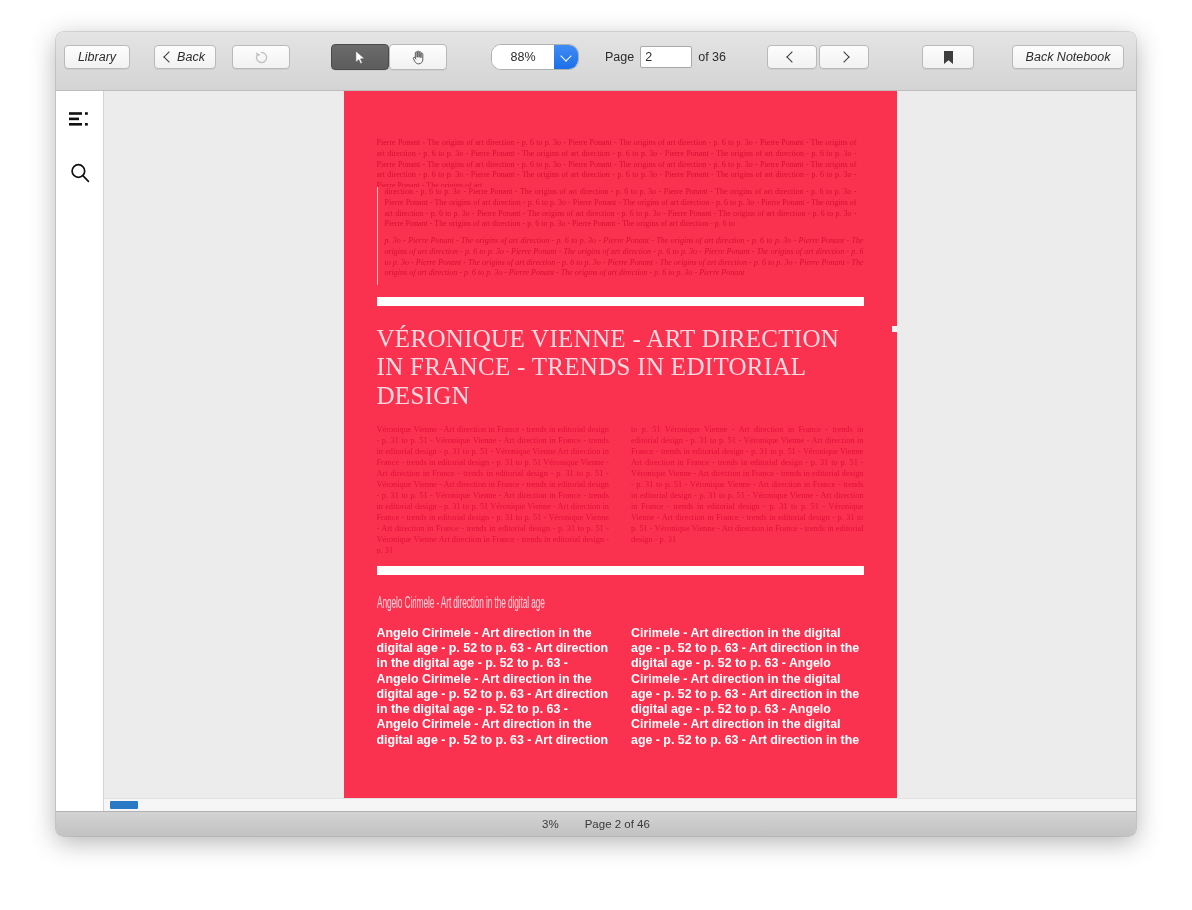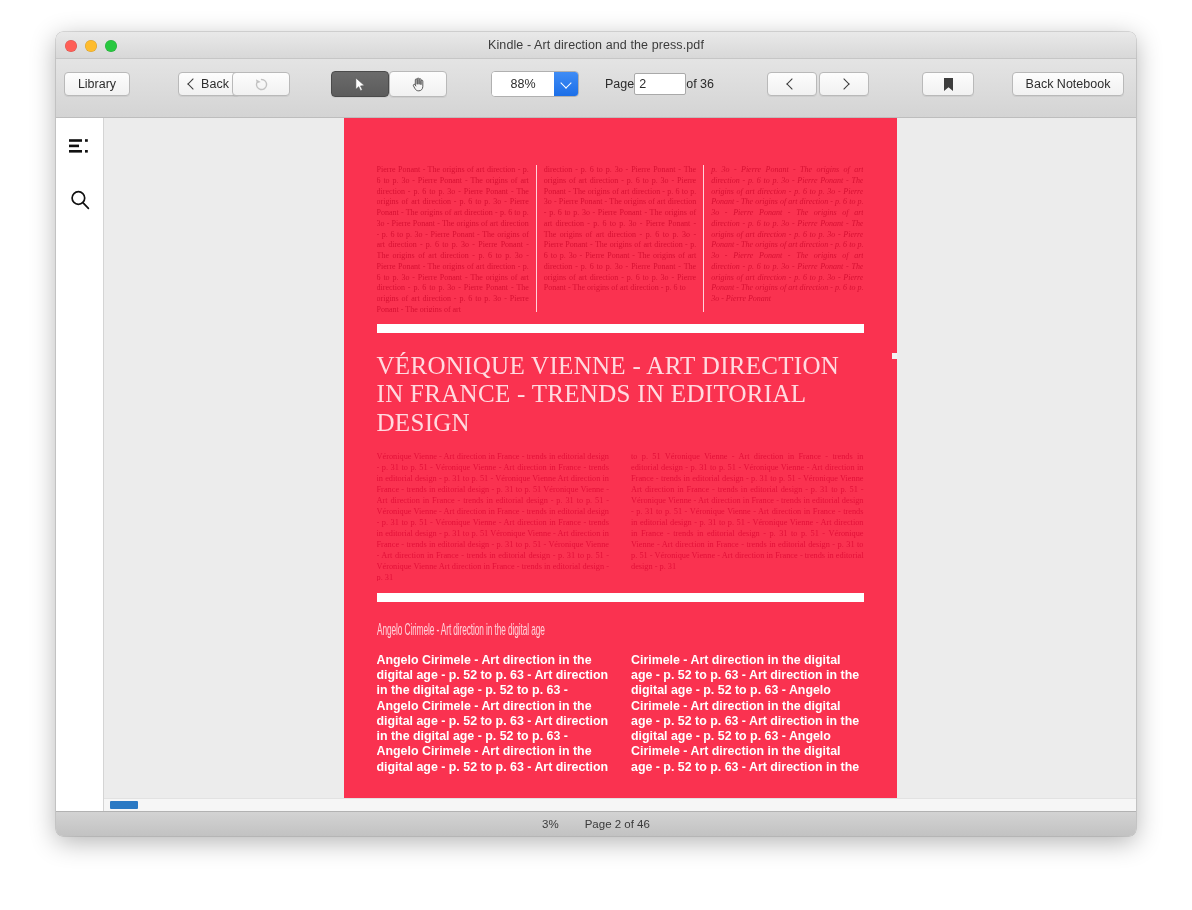--- a/index.html
+++ b/index.html
@@ -85,29 +85,30 @@
     border: 1px solid #b9b9b9;
     border-radius: 4px;
     box-shadow: 0 1px 0 rgba(0,0,0,0.05);
     font-size: 12.5px;
     color: #2d2d2d;
     display: flex;
     align-items: center;
     justify-content: center;
     font-family: "Liberation Sans", sans-serif;
     user-select: none;
+    font-style: italic;
   }
   .btn.dark {
     background: linear-gradient(to bottom, #6b6b6b 0%, #5c5c5c 100%);
     border-color: #4b4b4b;
   }
   .btn.disabled { color: #b4b4b4; }
 
   #btn-library { left: 8px;   top: 13px; width: 66px; height: 24px; }
-  #btn-back    { left: 122px; top: 13px; width: 62px; height: 24px; gap: 4px; }
+  #btn-back    { left: 98px; top: 13px; width: 62px; height: 24px; gap: 4px; }
   #btn-reload  { left: 176px; top: 13px; width: 58px; height: 24px; }
   #btn-select  { left: 275px; top: 12px; width: 58px; height: 26px; }
   #btn-hand    { left: 333px; top: 12px; width: 58px; height: 26px; }
   #btn-prev    { left: 711px; top: 13px; width: 50px; height: 24px; }
   #btn-next    { left: 763px; top: 13px; width: 50px; height: 24px; }
   #btn-bookmark{ left: 866px; top: 13px; width: 52px; height: 24px; }
   #btn-notebook{ left: 956px; top: 13px; width: 112px; height: 24px; }
 
   .chev {
     display: inline-block;
@@ -124,21 +125,21 @@
   .bookmark-icon{ width: 11px; height: 15px; }
 
   
   #zoom-combo {
     position: absolute;
     left: 435px; top: 12px;
     width: 88px; height: 26px;
     display: flex;
     box-sizing: border-box;
     border: 1px solid #b0b0b0;
-    border-radius: 4px;
+    border-radius: 10px;
     overflow: hidden;
     background: #ffffff;
   }
   #zoom-value {
     flex: 1;
     display: flex;
     align-items: center;
     justify-content: center;
     font-size: 12.5px;
     color: #2b2b2b;
@@ -161,20 +162,21 @@
 
   
   .page-group {
     position: absolute;
     left: 549px; top: 12px;
     height: 26px;
     display: flex;
     align-items: center;
     font-size: 12.5px;
     color: #2b2b2b;
+    gap: 6px;
   }
   #page-input {
     box-sizing: border-box;
     width: 52px; height: 22px;
     border: 1px solid #a9a9a9;
     border-radius: 2px;
     background: #ffffff;
     font-size: 12.5px;
     padding: 0 4px;
     color: #2b2b2b;
@@ -259,20 +261,21 @@
     color: #ffffff;
     margin-top: 4px;
   }
 
   .cols3 {
     margin-top: 17px;
     display: flex;
     gap: 0;
     height: 147px;
     overflow: hidden;
+    flex-direction: column;
   }
   .cols3 .col {
     flex: 1;
     font-family: "Liberation Serif", serif;
     font-size: 8px;
     line-height: 1.345;
     text-align: justify;
     color: #d61032;
     padding: 0 7px;
     overflow: hidden;
@@ -374,28 +377,20 @@
     font-family: "Liberation Sans", sans-serif;
   }
 </style>
 </head>
 <body>
 
 <div class="screen">
 
   <div class="window">
 
-    <div class="titlebar">
-      <div class="traffic">
-        <div class="light red"></div>
-        <div class="light yellow"></div>
-        <div class="light green"></div>
-      </div>
-      <div class="win-title">Kindle - Art direction and the press.pdf</div>
-    </div>
 
     <div class="toolbar">
 
       <div class="btn" id="btn-library">
         <span>Library</span>
       </div>
 
       <div class="btn" id="btn-back">
         <span class="chev left"></span>
         <span>Back</span>

